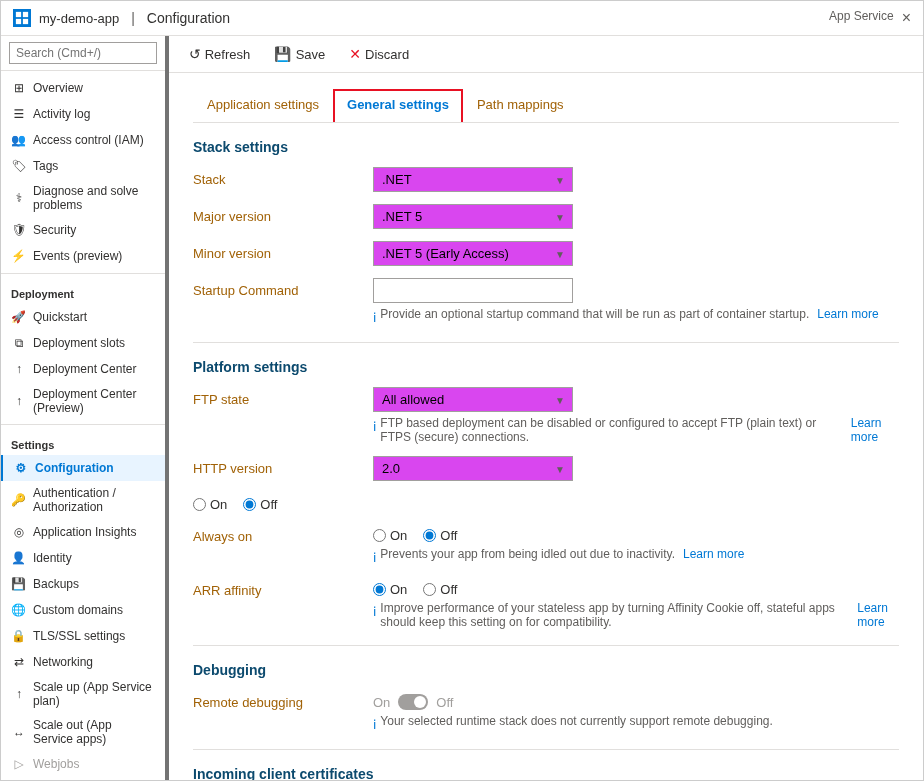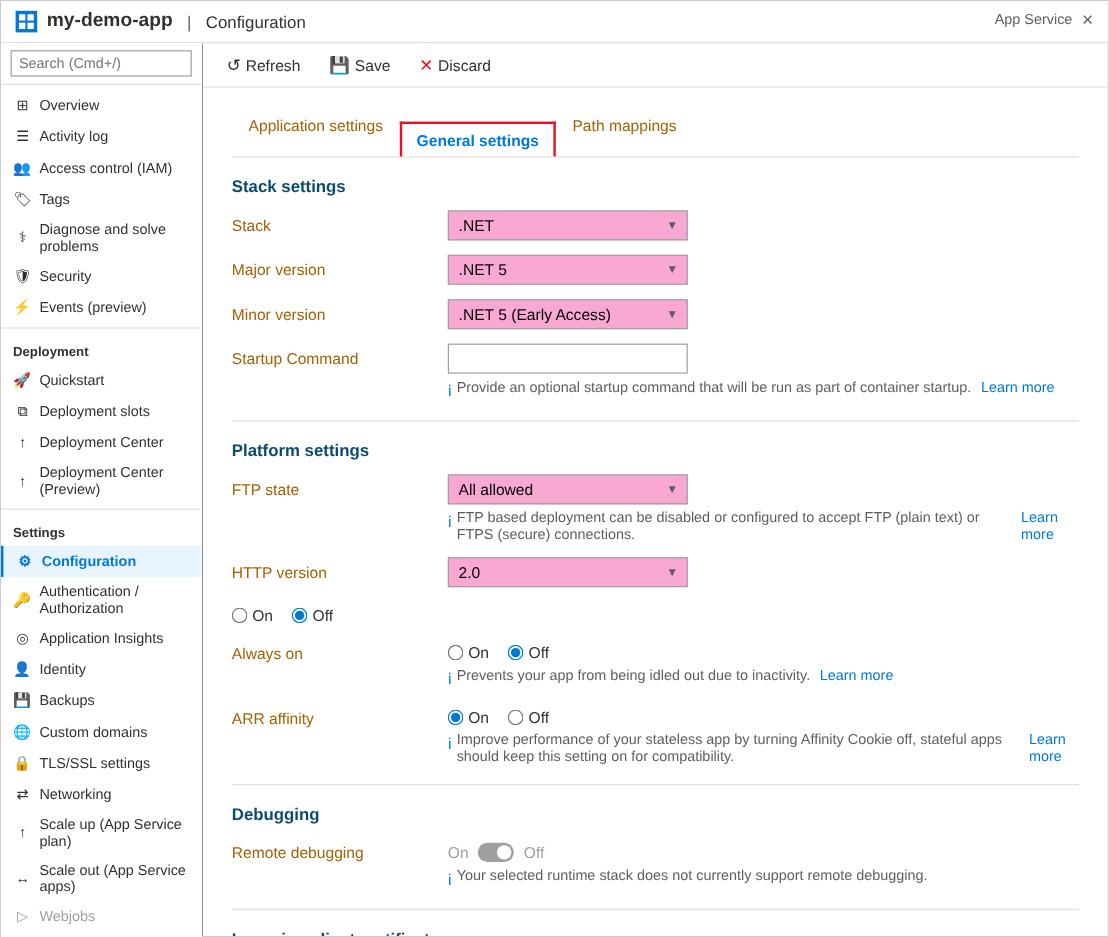--- a/index.html
+++ b/index.html
@@ -4,21 +4,21 @@
   <style>
     * { box-sizing: border-box; margin: 0; padding: 0; }
     body { font-family: 'Segoe UI', Arial, sans-serif; font-size: 13px; color: #323130; background: #f3f2f1; }
     .app-window { width: 924px; height: 781px; background: #fff; border: 1px solid #ccc; display: flex; flex-direction: column; overflow: hidden; }
     .title-bar { background: #fff; border-bottom: 1px solid #e1dfdd; padding: 8px 12px; display: flex; align-items: center; justify-content: space-between; }
     .title-bar-left { display: flex; align-items: center; gap: 8px; }
     .title-bar-icon { width: 18px; height: 18px; background: #0078d4; display: flex; align-items: center; justify-content: center; }
     .title-bar-icon svg { width: 14px; height: 14px; fill: white; }
     .title-bar-close { cursor: pointer; color: #605e5c; font-size: 16px; }
     .main-content { display: flex; flex: 1; overflow: hidden; }
-    .sidebar { width: 168px; background: #fff; border-right: 1px solid #737373; overflow-y: auto; flex-shrink: 0; }
+    .sidebar { width: 168px; background: #fff; border-right: 4px solid #737373; overflow-y: auto; flex-shrink: 0; }
     .search-box { padding: 6px 8px; border-bottom: 1px solid #e1dfdd; }
     .search-box input { width: 100%; border: 1px solid #a19f9d; padding: 3px 6px; font-size: 12px; color: #323130; outline: none; }
     .sidebar-nav { padding: 4px 0; }
     .sidebar-item { display: flex; align-items: center; gap: 6px; padding: 5px 10px; cursor: pointer; font-size: 12px; color: #323130; }
     .sidebar-item.active { background: #e8f4ff; color: #0078d4; font-weight: 600; border-left: 2px solid #0078d4; }
     .sidebar-section-label { padding: 10px 10px 4px 10px; font-size: 11px; font-weight: 700; color: #323130; text-transform: none; }
     .sidebar-icon { width: 16px; height: 16px; display: flex; align-items: center; justify-content: center; flex-shrink: 0; }
     .sidebar-divider { border: none; border-top: 1px solid #e1dfdd; margin: 4px 0; }
     .right-panel { flex: 1; display: flex; flex-direction: column; overflow: hidden; }
     .toolbar { padding: 8px 16px; border-bottom: 1px solid #e1dfdd; display: flex; gap: 16px; align-items: center; }
@@ -37,39 +37,39 @@
     .radio-group { display: flex; gap: 16px; align-items: center; padding-top: 4px; }
     .radio-label { display: flex; align-items: center; gap: 4px; cursor: pointer; font-size: 13px; }
     .radio-label input[type=radio] { cursor: pointer; accent-color: #0078d4; }
     .section-separator { border: none; border-top: 1px solid #e1dfdd; margin: 16px 0; }
     .toggle-disabled { display: flex; align-items: center; gap: 8px; padding-top: 4px; }
     .toggle-btn { width: 30px; height: 16px; background: #a19f9d; border-radius: 8px; position: relative; cursor: not-allowed; }
     .toggle-btn.off .toggle-thumb { right: 2px; left: auto; }
     .toggle-thumb { width: 12px; height: 12px; background: white; border-radius: 50%; position: absolute; top: 2px; left: 2px; }
     .toggle-label { font-size: 13px; color: #a19f9d; }
     .select-wrap { position: relative; display: inline-block; }
-    .select-wrap select { width: 200px; border: 1px solid #a19f9d; padding: 4px 28px 4px 8px; font-size: 13px; background: #f9a8d4; appearance: none; outline: none; cursor: pointer; }
+    .select-wrap select { width: 200px; border: 1px solid #a19f9d; padding: 4px 28px 4px 8px; font-size: 13px; background: #d946ef; appearance: none; outline: none; cursor: pointer; }
     .select-arrow { position: absolute; right: 8px; top: 50%; transform: translateY(-50%); pointer-events: none; color: #605e5c; font-size: 10px; }
   </style>
 </head>
 <body>
 
 <div class="app-window">
 
   <div class="title-bar">
     <div class="title-bar-left">
       <div class="title-bar-icon">
         <svg viewBox="0 0 16 16">
             <rect x="1" y="1" width="6" height="6"></rect>
             <rect x="9" y="1" width="6" height="6"></rect>
             <rect x="1" y="9" width="6" height="6"></rect>
             <rect x="9" y="9" width="6" height="6"></rect>
           </svg>
       </div>
-      <span style="font-weight:700;font-size:16px;text-align:center;">my-demo-app</span>
+      <span style="font-weight:400;font-size:13px;text-align:center;">my-demo-app</span>
       <span style="color:#605e5c;font-size:14px;margin:0 4px;">|</span>
       <span style="font-size:14px;font-weight:400;">Configuration</span>
     </div>
     <div style="display:flex;align-items:flex-start;gap:8px;">
       <span style="font-size:12px;color:#605e5c;">App Service</span>
       <span class="title-bar-close">×</span>
     </div>
   </div>
 
   <div class="main-content">
@@ -197,21 +197,21 @@
           <span>Discard</span>
         </div>
       </div>
 
       <div class="content-area">
 
         <div class="tabs">
           <div class="tab">
             <span>Application settings</span>
           </div>
-          <div class="tab" style="border:2px solid #e81123;border-bottom:none;padding:6px 12px;color:#0078d4;font-weight:600;margin-top:12px;">
+          <div class="tab" style="border:2px solid #e81123;border-bottom:none;padding:6px 12px;color:#0078d4;font-weight:600;">
             <span>General settings</span>
           </div>
           <div class="tab">
             <span>Path mappings</span>
           </div>
         </div>
 
         <div class="section-title">Stack settings</div>
 
         <div class="form-row">

